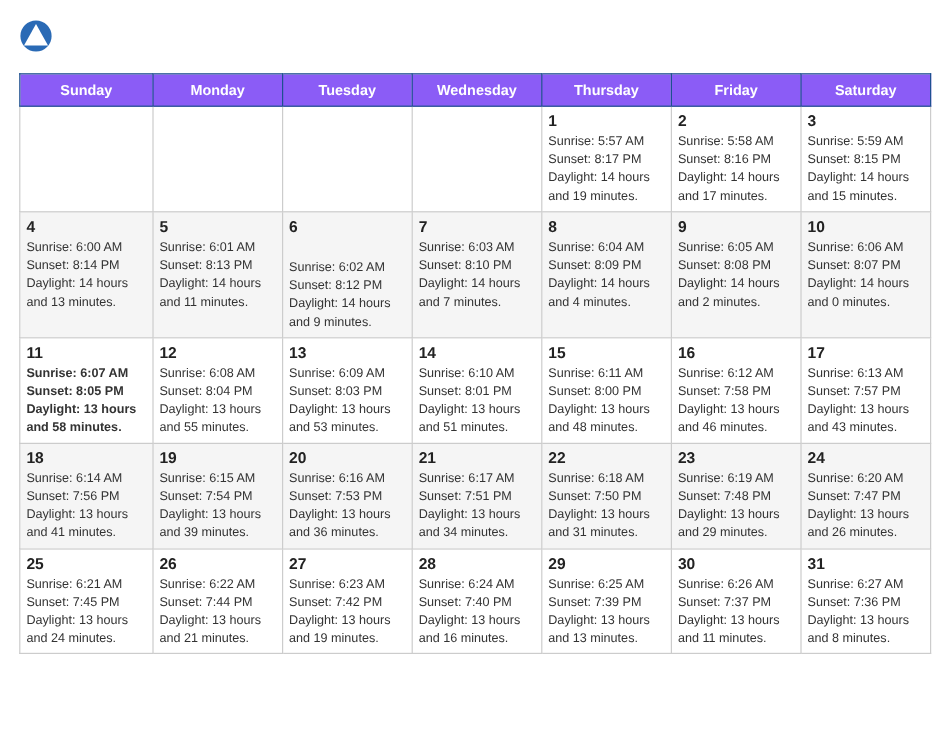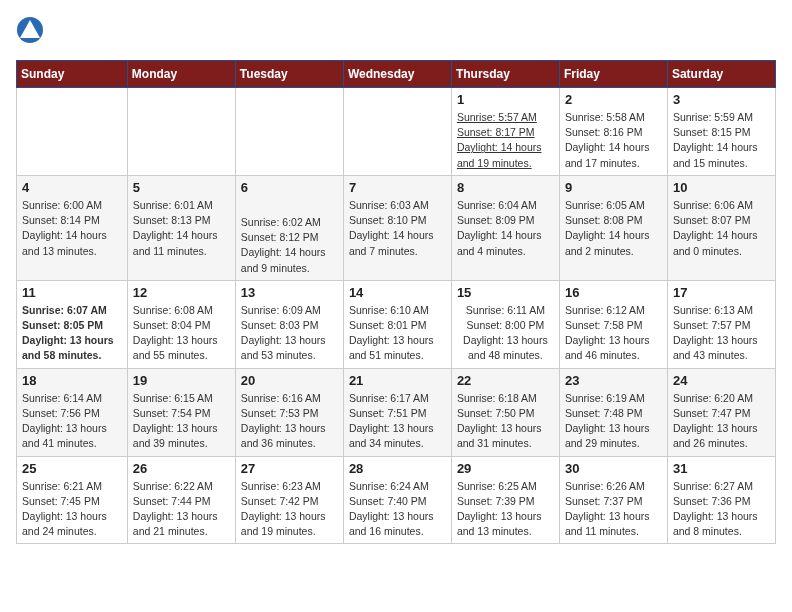--- a/index.html
+++ b/index.html
@@ -45,24 +45,24 @@
     .subtitle {
       font-size: 16px;
       color: #555;
     }
     table {
       width: 100%;
       border-collapse: collapse;
       font-size: 11px;
     }
     thead th {
-      background: #7f1d1d;
+      background: #8b5cf6;
       color: #fff;
       padding: 6px 4px;
-      text-align: left;
+      text-align: center;
       font-size: 12px;
       font-weight: bold;
       border: 1px solid #1e5090;
     }
     tbody td {
       border: 1px solid #ccc;
       padding: 4px 5px;
       vertical-align: top;
       min-width: 100px;
       height: 80px;
@@ -126,21 +126,21 @@
       </tr>
   </thead>
   <tbody id="calendar-body">
   <tr>
         <td class="empty-cell"></td>
         <td class="empty-cell"></td>
         <td class="empty-cell"></td>
         <td class="empty-cell"></td>
         <td>
           <div class="day-number">1</div>
-          <div class="day-info" style="white-space: pre-line; text-decoration: underline;">Sunrise: 5:57 AM
+          <div class="day-info" style="white-space: pre-line;">Sunrise: 5:57 AM
 Sunset: 8:17 PM
 Daylight: 14 hours
 and 19 minutes.</div>
         </td>
         <td>
           <div class="day-number">2</div>
           <div class="day-info" style="white-space: pre-line;">Sunrise: 5:58 AM
 Sunset: 8:16 PM
 Daylight: 14 hours
 and 17 minutes.</div>
@@ -228,21 +228,21 @@
         </td>
         <td>
           <div class="day-number">14</div>
           <div class="day-info" style="white-space: pre-line;">Sunrise: 6:10 AM
 Sunset: 8:01 PM
 Daylight: 13 hours
 and 51 minutes.</div>
         </td>
         <td>
           <div class="day-number">15</div>
-          <div class="day-info" style="white-space: pre-line; text-align: center;">Sunrise: 6:11 AM
+          <div class="day-info" style="white-space: pre-line;">Sunrise: 6:11 AM
 Sunset: 8:00 PM
 Daylight: 13 hours
 and 48 minutes.</div>
         </td>
         <td>
           <div class="day-number">16</div>
           <div class="day-info" style="white-space: pre-line;">Sunrise: 6:12 AM
 Sunset: 7:58 PM
 Daylight: 13 hours
 and 46 minutes.</div>

